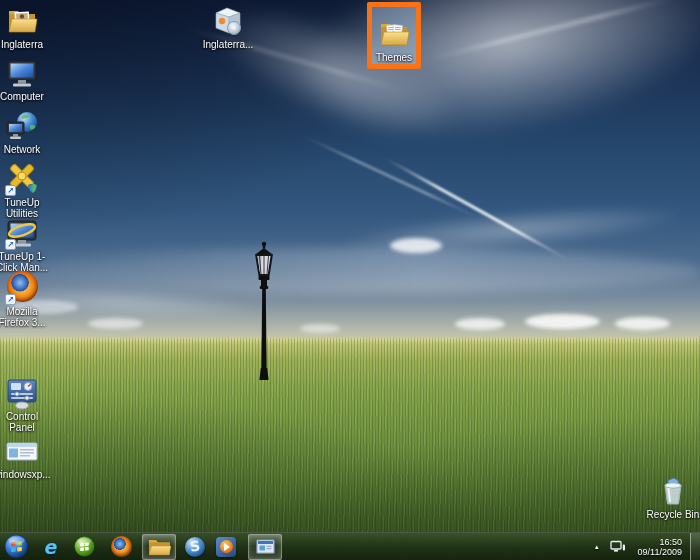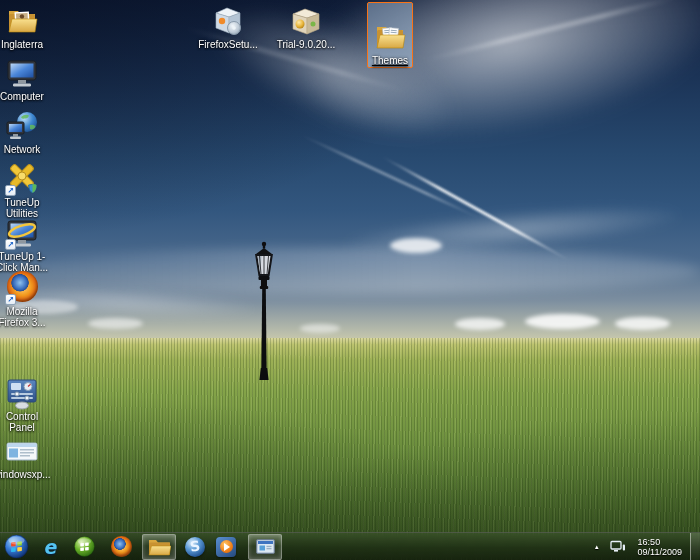--- a/index.html
+++ b/index.html
@@ -51,21 +51,21 @@
   }
   .lamp{position:absolute;left:246px;top:240px;z-index:2;}
   
   .dicon{position:absolute;width:58px;text-align:center;z-index:3;}
   .dicon .ic{width:34px;height:34px;margin:0 auto;position:relative;}
   .dicon .lbl{
     margin-top:1px;font-size:10px;line-height:11px;color:#fff;
     text-shadow:0 1px 2px rgba(0,0,0,0.95),0 0 3px rgba(0,0,0,0.7);
     word-wrap:break-word;
   }
-  .dicon.selected{background:rgba(186,213,239,0.42);border:1px solid #f97316;border-radius:2px;padding:17px 0 1px;text-decoration:underline;}
+  .dicon.selected{background:rgba(186,213,239,0.42);border:5px solid #f97316;border-radius:2px;padding:10px 0 1px;}
   .sc-arrow{
     position:absolute;left:0;bottom:0;width:11px;height:11px;box-sizing:border-box;
     background:linear-gradient(#ffffff,#e6edf5);border:1px solid #8fa3b8;border-radius:2px;
     font-size:8px;line-height:9px;color:#1c64c8;font-weight:bold;text-align:center;
   }
   .ff-ball{
     border-radius:50%;
     background:
       radial-gradient(circle at 42% 38%, #8ec1ee 0%, #3a6fc0 24%, #2a4f92 32%, rgba(0,0,0,0) 34%),
       radial-gradient(circle at 50% 50%, #ffd27a 0%, #f29a1f 40%, #e06a14 62%, #9e3c08 85%, #7a2b05 100%);
@@ -100,21 +100,21 @@
     width:20px;height:20px;border-radius:4px;position:relative;
     background:linear-gradient(145deg,#5a8fd0,#24497e);box-shadow:0 1px 2px rgba(0,0,0,0.5);
   }
   .wmp .dot{position:absolute;left:3.5px;top:3.5px;width:13px;height:13px;border-radius:50%;
     background:radial-gradient(circle at 38% 32%,#ffc66a,#f0831c 55%,#c85a08);}
   .wmp .tri{position:absolute;left:8px;top:6px;width:0;height:0;border-left:6px solid #fff;border-top:4px solid transparent;border-bottom:4px solid transparent;}
   .tray{margin-left:auto;display:flex;align-items:center;height:100%;}
   .tray-arrow{color:#fff;font-size:7px;padding:0 7px;text-shadow:0 1px 1px #000;}
   .tray-net{padding:0 4px;display:flex;align-items:center;}
   .clock{
-    display:flex;flex-direction:column;align-items:flex-start;justify-content:center;
+    display:flex;flex-direction:column;align-items:flex-end;justify-content:center;
     font-size:9px;line-height:10px;color:#fff;text-shadow:0 1px 1px rgba(0,0,0,0.9);
     padding:0 8px;
   }
   .show-desktop{
     width:10px;height:100%;box-sizing:border-box;
     border-left:1px solid rgba(255,255,255,0.45);
     background:linear-gradient(rgba(255,255,255,0.14),rgba(255,255,255,0.03));
   }
 </style>
 </head>
@@ -317,35 +317,23 @@
     <div class="ic">
       <svg width="34" height="34" viewBox="0 0 34 34">
         <polygon points="5,9 16,4 29,9 18,13" fill="#eef3f8" stroke="#9fb0c0" stroke-width="0.6"></polygon>
         <polygon points="5,9 18,13 18,29 5,24" fill="#cfdae6" stroke="#9fb0c0" stroke-width="0.6"></polygon>
         <polygon points="18,13 29,9 29,24 18,29" fill="#b4c4d4" stroke="#9fb0c0" stroke-width="0.6"></polygon>
         <circle cx="11" cy="17" r="3.2" fill="#f08a2a"></circle>
         <circle cx="23" cy="24" r="6.5" fill="url(#gCd)" stroke="#8899aa"></circle>
         <circle cx="23" cy="24" r="1.8" fill="#eef4f8"></circle>
       </svg>
     </div>
-    <div class="lbl">FirefoxSetu...</div>
-  </div>
-
-  <div class="dicon" style="left:276px;top:4px;width:60px">
-    <div class="ic">
-      <svg width="34" height="34" viewBox="0 0 34 34">
-        <polygon points="4,10 16,5 30,10 18,14" fill="#f2ead8" stroke="#b8a888" stroke-width="0.6"></polygon>
-        <polygon points="4,10 18,14 18,30 4,25" fill="#e0d4ba" stroke="#b8a888" stroke-width="0.6"></polygon>
-        <polygon points="18,14 30,10 30,25 18,30" fill="#c8ba98" stroke="#b8a888" stroke-width="0.6"></polygon>
-        <circle cx="11" cy="20" r="4.5" fill="url(#gBall)"></circle>
-        <circle cx="24" cy="20" r="2.5" fill="#7ab648"></circle>
-      </svg>
-    </div>
-    <div class="lbl">Trial-9.0.20...</div>
-  </div>
+    <div class="lbl">Inglaterra...</div>
+  </div>
+
 
   <div class="dicon selected" style="left:367px;top:2px;width:44px">
     <div class="ic">
       <svg width="34" height="34" viewBox="0 0 34 34">
         <path d="M4 7 h9 l2.5 3 H30 v4 H4 Z" fill="#d9a73e"></path>
         <rect x="4" y="10" width="26" height="18" rx="1.5" fill="#c89232"></rect>
         <g transform="rotate(-5 15 14)">
             <rect x="10" y="8" width="9" height="13" fill="#fff" stroke="#b8c0c8" stroke-width="0.6"></rect>
             <rect x="11.5" y="10" width="6" height="1" fill="#9ab"></rect>
             <rect x="11.5" y="12" width="6" height="1" fill="#9ab"></rect>
@@ -355,20 +343,31 @@
             <rect x="17.5" y="10" width="6" height="1" fill="#9ab"></rect>
             <rect x="17.5" y="12" width="6" height="1" fill="#9ab"></rect>
           </g>
         <path d="M4 28 L7 15 H32 L30 28 Z" fill="url(#gGold)" stroke="#b8860b" stroke-width="0.6"></path>
       </svg>
     </div>
     <div class="lbl">Themes</div>
   </div>
 
 
+  <div class="dicon" style="left:645px;top:474px;width:56px">
+    <div class="ic">
+      <svg width="34" height="34" viewBox="0 0 34 34">
+        <path d="M12 6.5 l6 -2.5 4.5 3 -1 6 -8.5 1 Z" fill="#7fb2e4" stroke="#4a7ab0" stroke-width="0.7"></path>
+        <path d="M9 11.5 h16 l-2.5 18.5 h-11 Z" fill="rgba(222,236,246,0.78)" stroke="#9ab4c6"></path>
+        <ellipse cx="17" cy="11.5" rx="8" ry="2.6" fill="#eaf4fb" stroke="#9ab4c6"></ellipse>
+        <path d="M12.5 14 l1.5 14" stroke="rgba(255,255,255,0.85)" stroke-width="1.8" fill="none"></path>
+      </svg>
+    </div>
+    <div class="lbl">Recycle Bin</div>
+  </div>
 
   <div class="taskbar">
 
     <div class="tb-item ml3" style="width:27px">
       <svg width="25" height="25" viewBox="0 0 25 25">
         <circle cx="12.5" cy="12.5" r="11.5" fill="url(#gOrb)" stroke="rgba(15,35,75,0.7)" stroke-width="0.8"></circle>
         <g transform="translate(12.5,12.7) skewY(-6)">
           <rect x="-5.4" y="-4.9" width="4.6" height="4.2" rx="0.7" fill="#ed4c2a"></rect>
           <rect x="0.8" y="-4.9" width="4.6" height="4.2" rx="0.7" fill="#8ed02c"></rect>
           <rect x="-5.4" y="0.7" width="4.6" height="4.2" rx="0.7" fill="#30b6f0"></rect>

